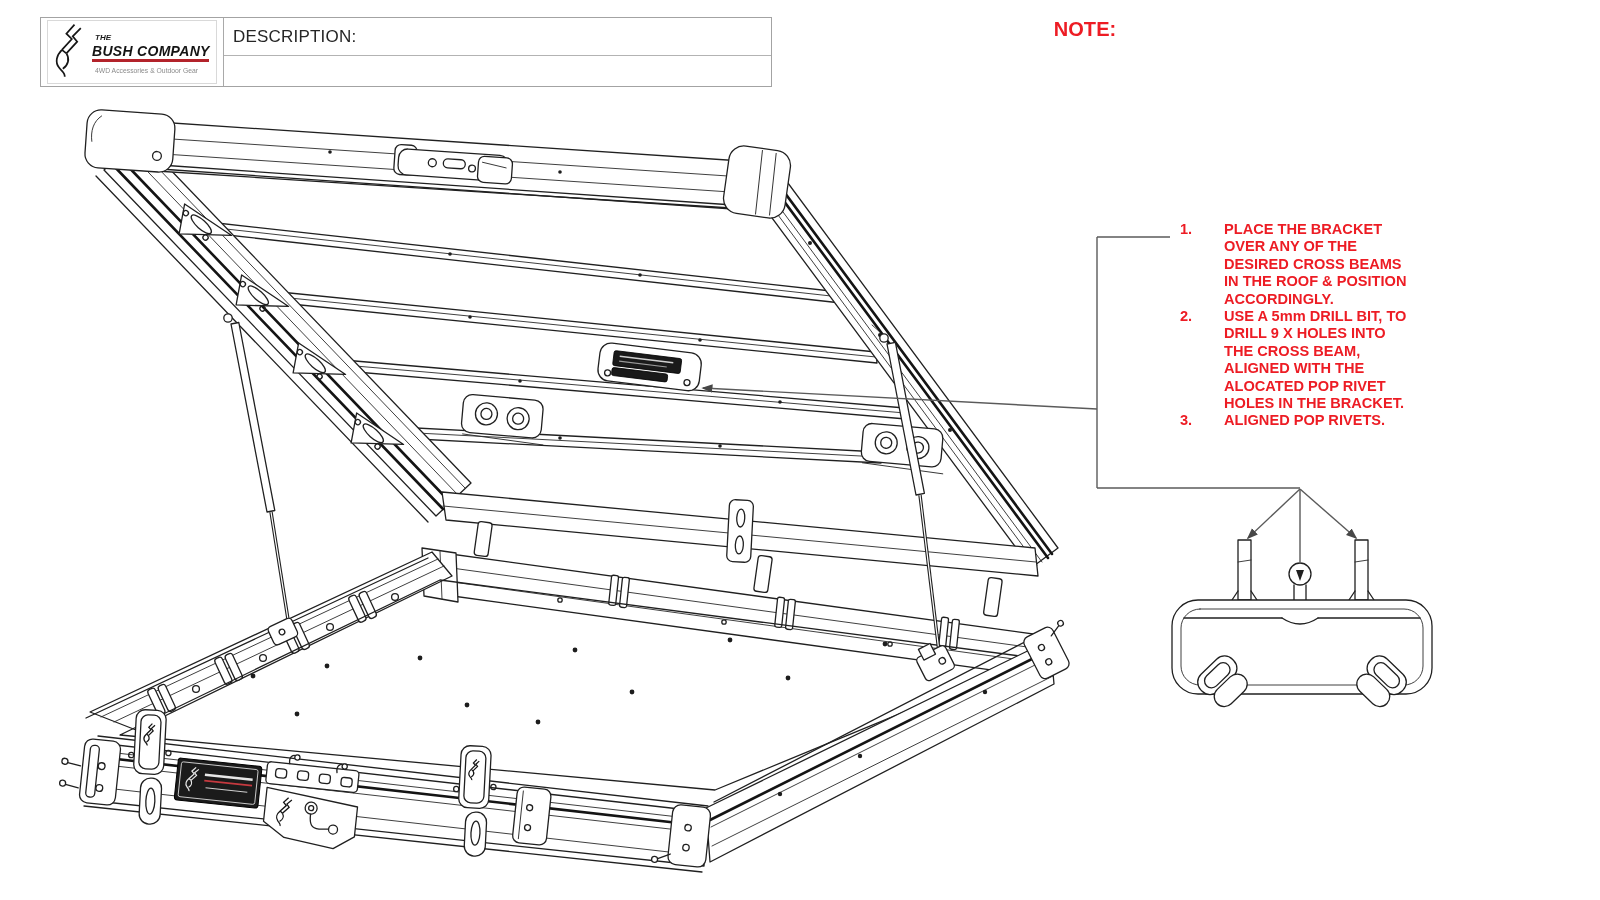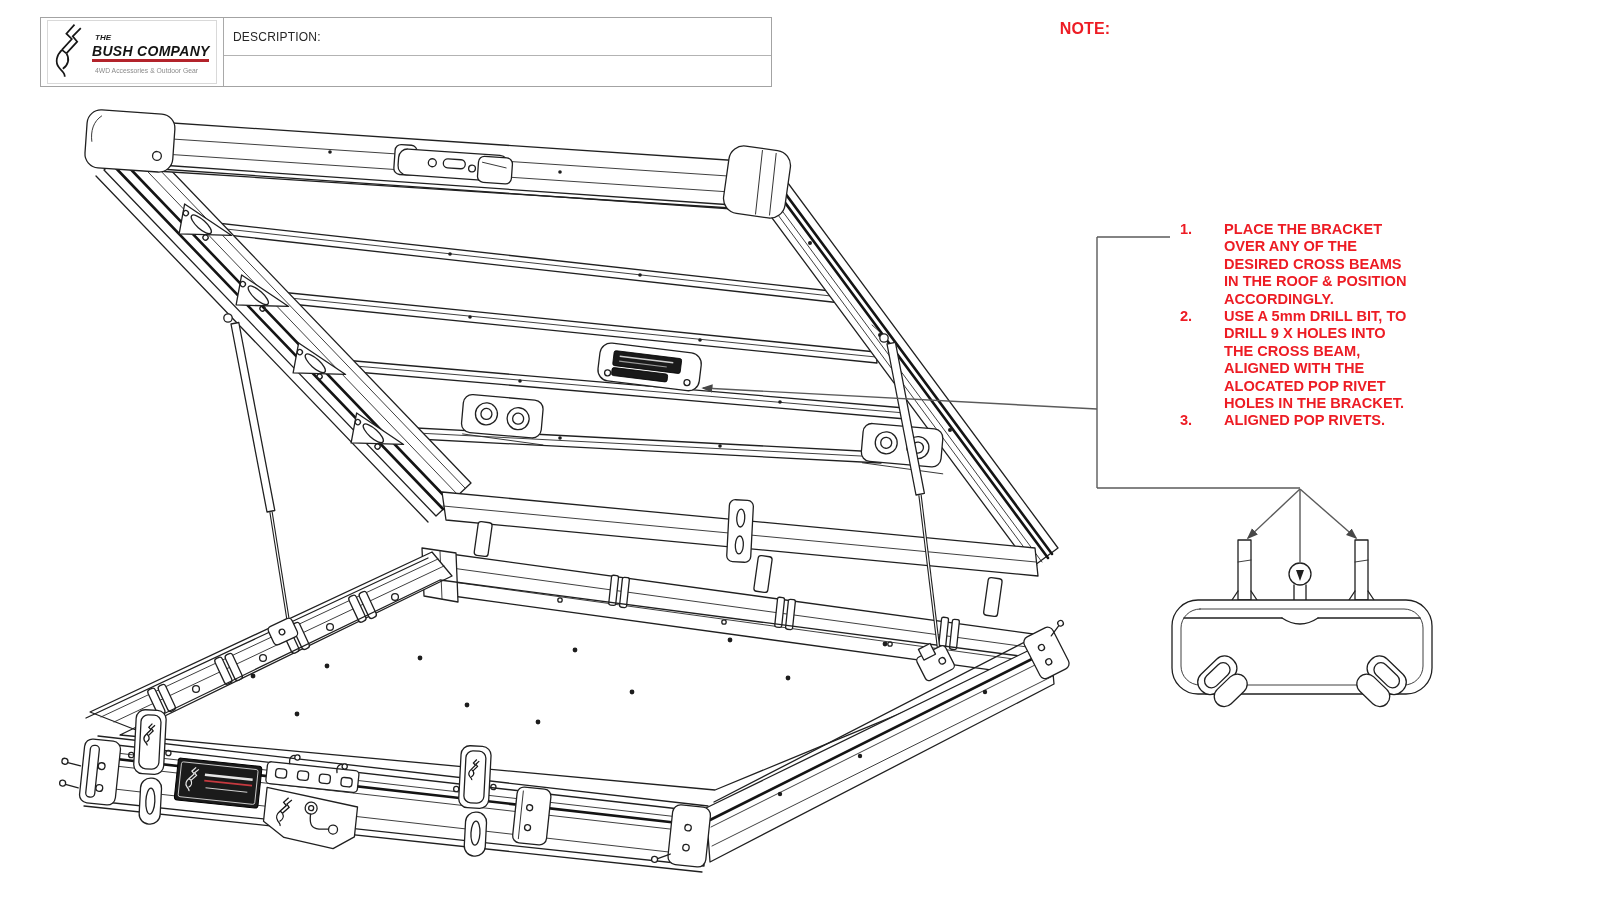--- a/index.html
+++ b/index.html
@@ -14,25 +14,25 @@
   svg .dot{fill:#1d1d1d;stroke:none;}
   svg .leader{fill:none;stroke:#5a5a5a;stroke-width:1.4;}
   
   .title-block{position:absolute;left:40px;top:4px;width:732px;height:70px;
     border:1px solid #a3a3a3;display:flex;background:#fff;box-sizing:border-box;margin-top:13px;}
   .logo-cell{width:183px;border-right:1px solid #a9a9a9;display:flex;align-items:center;
     justify-content:center;box-sizing:border-box;}
   .logo-frame{width:168px;height:62px;border:1px solid #d9d9d9;position:relative;}
   .info-cells{flex:1;display:flex;flex-direction:column;box-sizing:border-box;}
   .info-row{flex:0 0 38px;border-bottom:1px solid #b3b3b3;display:flex;align-items:center;
-    padding-left:9px;font-size:12px;color:#262626;letter-spacing:.2px;box-sizing:border-box;}
+    padding-left:9px;font-size:17px;color:#262626;letter-spacing:.2px;box-sizing:border-box;}
   .info-row.last{flex:1;border-bottom:none;}
   
   .note{position:absolute;left:800px;top:20px;width:570px;text-align:center;
-    color:var(--accent-red);font-weight:bold;font-size:16px;line-height:18px;letter-spacing:.1px;}
+    color:var(--accent-red);font-weight:bold;font-size:20px;line-height:18px;letter-spacing:.1px;}
   
   .instructions{position:absolute;left:1180px;top:221px;width:250px;
     color:var(--accent-red);font-weight:bold;font-size:14.6px;line-height:17.4px;}
   .instr-item{display:flex;}
   .instr-num{width:44px;flex:0 0 44px;}
   .instr-txt{flex:1;white-space:pre-line;}
 </style>
 </head>
 <body>
 

